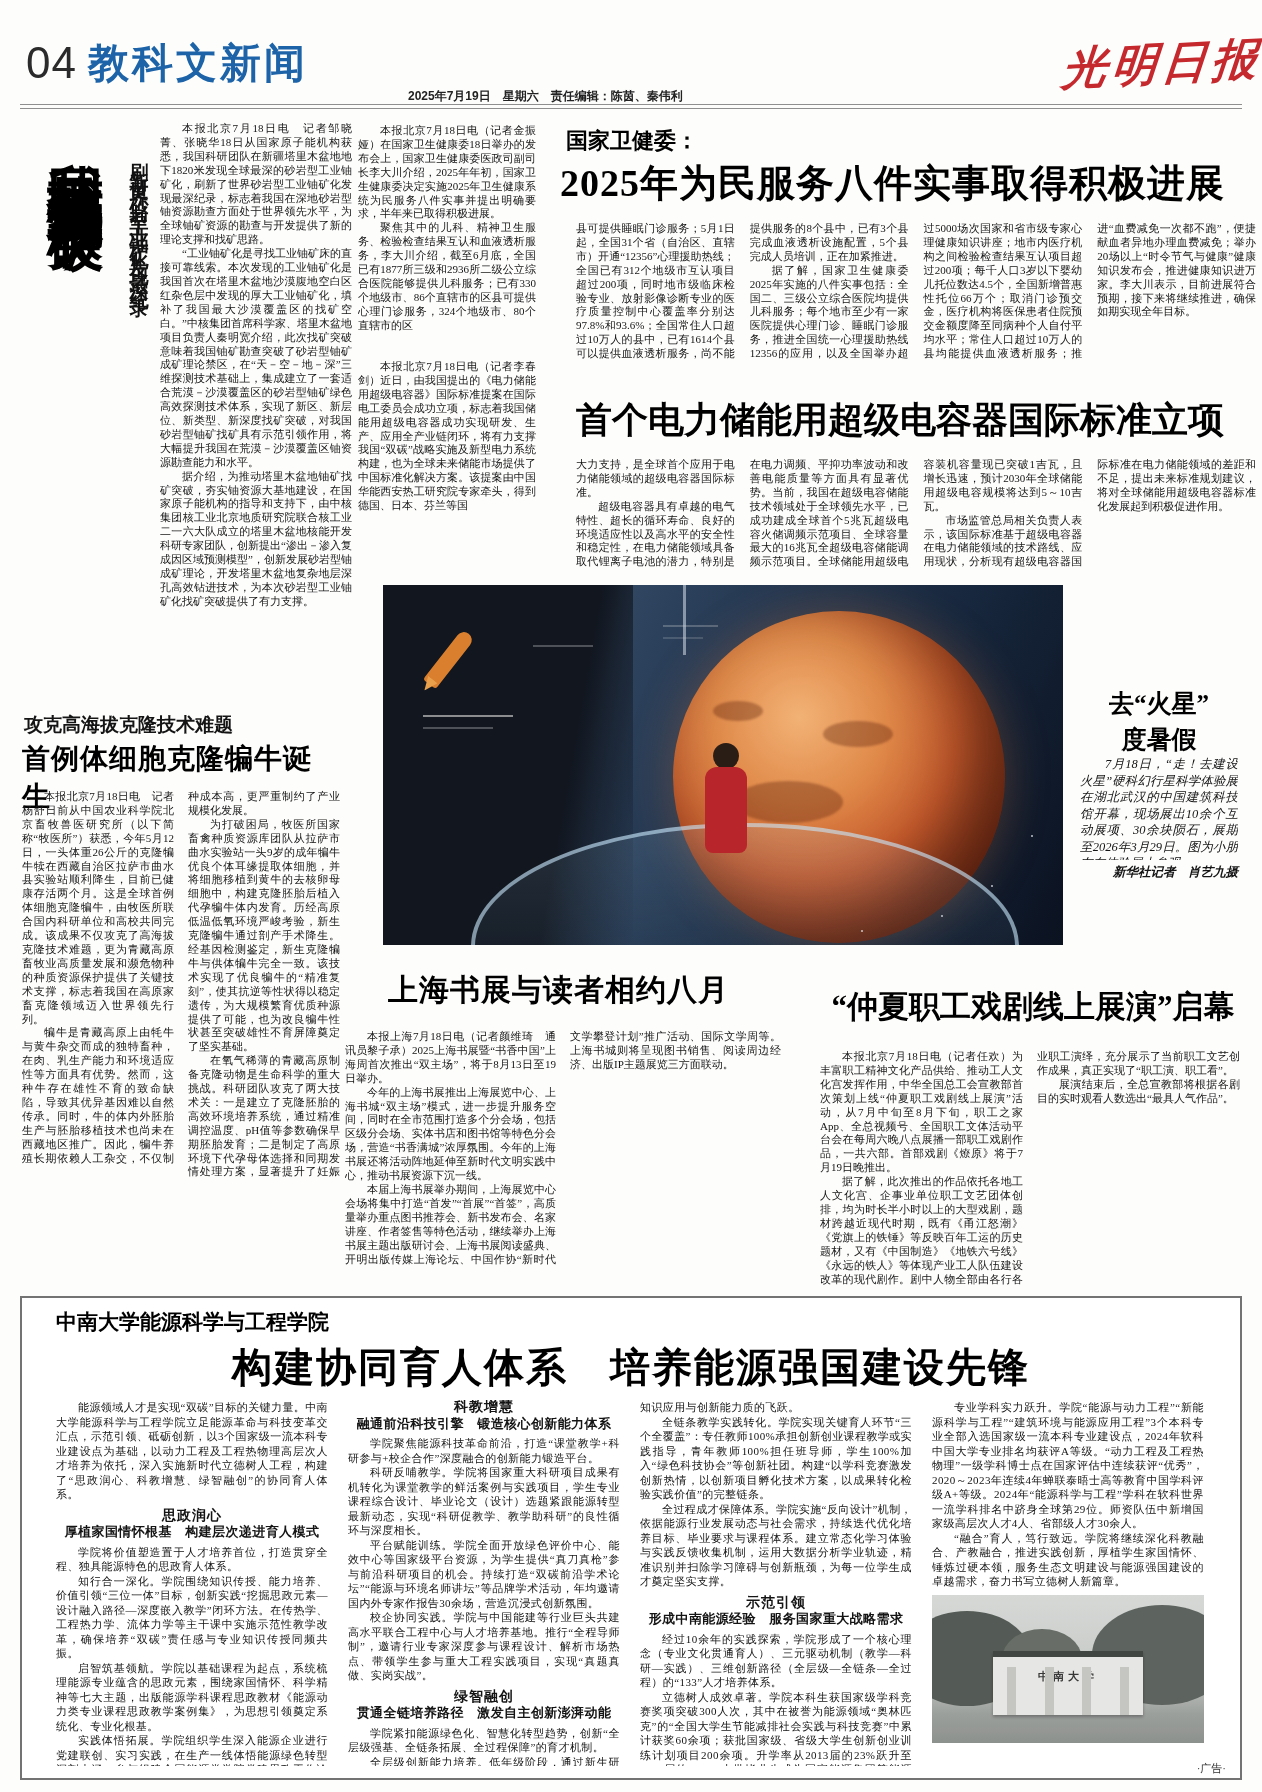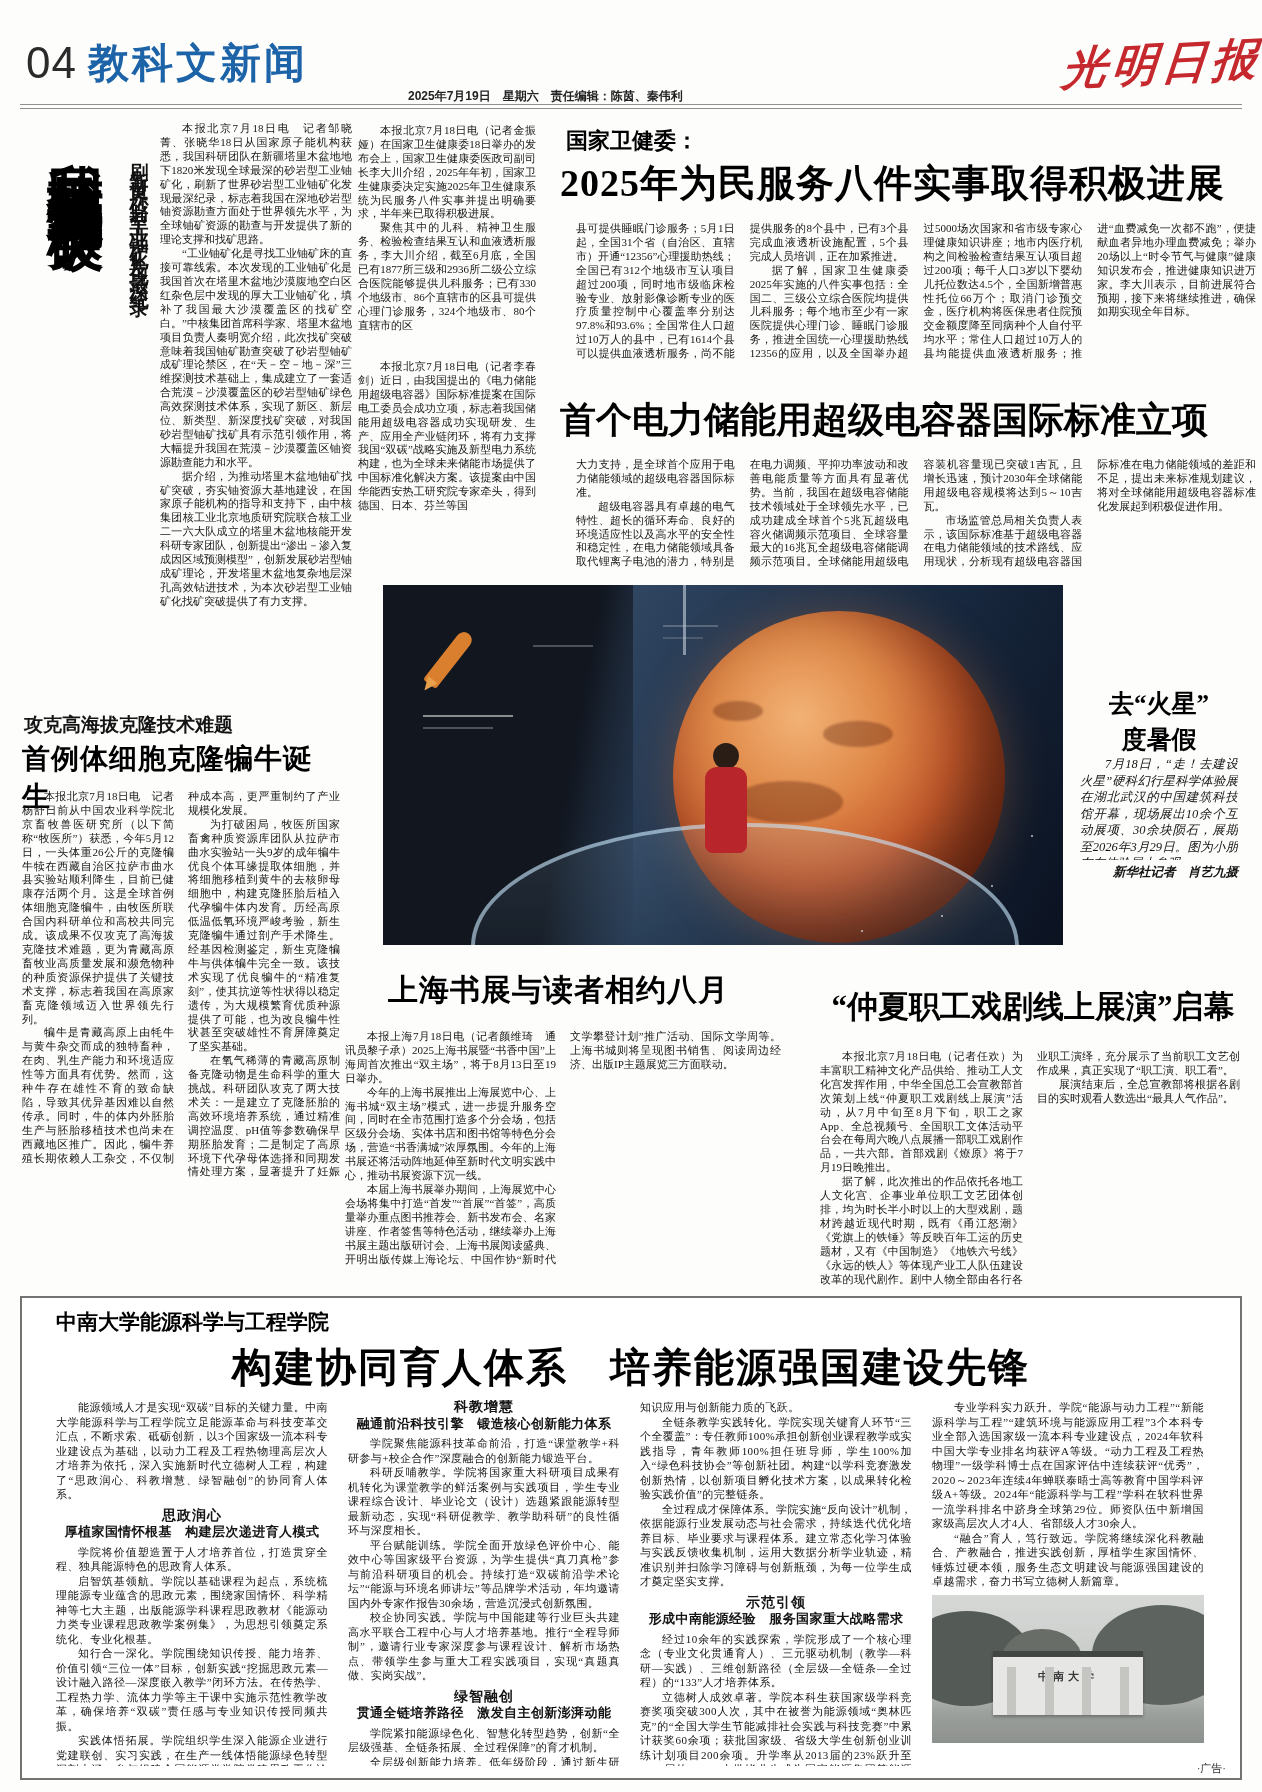--- a/index.html
+++ b/index.html
@@ -100,21 +100,21 @@
   <div class="abs kicker" style="left:566px;top:126px;">国家卫健委：</div>
   <div class="abs h1" style="left:560px;top:158px;width:680px;font-size:38px;letter-spacing:1px;">2025年为民服务八件实事取得积极进展</div>
   <div class="abs bt cont cols4" style="left:560px;top:222px;width:680px;height:142px;">
       <p>县可提供睡眠门诊服务；5月1日起，全国31个省（自治区、直辖市）开通“12356”心理援助热线；全国已有312个地级市互认项目超过200项，同时地市级临床检验专业、放射影像诊断专业的医疗质量控制中心覆盖率分别达97.8%和93.6%；全国常住人口超过10万人的县中，已有1614个县可以提供血液透析服务，尚不能提供服务的8个县中，已有3个县完成血液透析设施配置，5个县完成人员培训，正在加紧推进。</p>
       <p>据了解，国家卫生健康委2025年实施的八件实事包括：全国二、三级公立综合医院均提供儿科服务；每个地市至少有一家医院提供心理门诊、睡眠门诊服务，推进全国统一心理援助热线12356的应用，以及全国举办超过5000场次国家和省市级专家心理健康知识讲座；地市内医疗机构之间检验检查结果互认项目超过200项；每千人口3岁以下婴幼儿托位数达4.5个，全国新增普惠性托位66万个；取消门诊预交金，医疗机构将医保患者住院预交金额度降至同病种个人自付平均水平；常住人口超过10万人的县均能提供血液透析服务；推进“血费减免一次都不跑”，便捷献血者异地办理血费减免；举办20场以上“时令节气与健康”健康知识发布会，推进健康知识进万家。李大川表示，目前进展符合预期，接下来将继续推进，确保如期实现全年目标。</p>
     </div>
 
   <div class="abs bt" style="left:358px;top:360px;width:178px;height:218px;">
       <p>本报北京7月18日电（记者李春剑）近日，由我国提出的《电力储能用超级电容器》国际标准提案在国际电工委员会成功立项，标志着我国储能用超级电容器成功实现研发、生产、应用全产业链闭环，将有力支撑我国“双碳”战略实施及新型电力系统构建，也为全球未来储能市场提供了中国标准化解决方案。该提案由中国华能西安热工研究院专家牵头，得到德国、日本、芬兰等国</p>
     </div>
-  <div class="abs h1" style="left:560px;top:396px;width:680px;font-size:36px;text-align:left;">首个电力储能用超级电容器国际标准立项</div>
+  <div class="abs h1" style="left:560px;top:396px;width:680px;font-size:36px;text-align:center;">首个电力储能用超级电容器国际标准立项</div>
   <div class="abs bt cont cols4" style="left:560px;top:458px;width:680px;height:122px;">
       <p>大力支持，是全球首个应用于电力储能领域的超级电容器国际标准。</p>
       <p>超级电容器具有卓越的电气特性、超长的循环寿命、良好的环境适应性以及高水平的安全性和稳定性，在电力储能领域具备取代锂离子电池的潜力，特别是在电力调频、平抑功率波动和改善电能质量等方面具有显著优势。当前，我国在超级电容储能技术领域处于全球领先水平，已成功建成全球首个5兆瓦超级电容火储调频示范项目、全球容量最大的16兆瓦全超级电容储能调频示范项目。全球储能用超级电容装机容量现已突破1吉瓦，且增长迅速，预计2030年全球储能用超级电容规模将达到5～10吉瓦。</p>
       <p>市场监管总局相关负责人表示，该国际标准基于超级电容器在电力储能领域的技术路线、应用现状，分析现有超级电容器国际标准在电力储能领域的差距和不足，提出未来标准规划建议，将对全球储能用超级电容器标准化发展起到积极促进作用。</p>
     </div>
 
   <div class="abs marsphoto" style="left:383px;top:585px;width:680px;height:360px;">
     <div class="mars-wall"></div>
     <div class="mars-rocket"></div>
     <div class="wline" style="left:40px;top:130px;width:90px;"></div>
@@ -169,27 +169,27 @@
       <p>展演结束后，全总宣教部将根据各剧目的实时观看人数选出“最具人气作品”。</p>
     </div>
 
   <div class="abs adbox" style="left:20px;top:1296px;width:1218px;height:480px;">
     <div class="abs adschool" style="left:34px;top:10px;">中南大学能源科学与工程学院</div>
     <div class="abs adhead" style="left:0;top:42px;width:100%;">构建协同育人体系　培养能源强国建设先锋</div>
 
     <div class="abs adcols" style="left:34px;top:102px;">
 
       <div class="adcol adbt">
-        <p>能源领域人才是实现“双碳”目标的关键力量。中南大学能源科学与工程学院立足能源革命与科技变革交汇点，不断求索、砥砺创新，以3个国家级一流本科专业建设点为基础，以动力工程及工程热物理高层次人才培养为依托，深入实施新时代立德树人工程，构建了“思政润心、科教增慧、绿智融创”的协同育人体系。</p>
+        <p>能源领域人才是实现“双碳”目标的关键力量。中南大学能源科学与工程学院立足能源革命与科技变革交汇点，示范引领、砥砺创新，以3个国家级一流本科专业建设点为基础，以动力工程及工程热物理高层次人才培养为依托，深入实施新时代立德树人工程，构建了“思政润心、科教增慧、绿智融创”的协同育人体系。</p>
         <div class="sec-t">思政润心</div>
         <div class="sec-s">厚植家国情怀根基　构建层次递进育人模式</div>
         <div>
             <p>学院将价值塑造置于人才培养首位，打造贯穿全程、独具能源特色的思政育人体系。</p>
+            <p>知行合一深化。学院围绕知识传授、能力培养、价值引领“三位一体”目标，创新实践“挖掘思政元素—设计融入路径—深度嵌入教学”闭环方法。在传热学、工程热力学、流体力学等主干课中实施示范性教学改革，确保培养“双碳”责任感与专业知识传授同频共振。</p>
             <p>启智筑基领航。学院以基础课程为起点，系统梳理能源专业蕴含的思政元素，围绕家国情怀、科学精神等七大主题，出版能源学科课程思政教材《能源动力类专业课程思政教学案例集》，为思想引领奠定系统化、专业化根基。</p>
-            <p>知行合一深化。学院围绕知识传授、能力培养、价值引领“三位一体”目标，创新实践“挖掘思政元素—设计融入路径—深度嵌入教学”闭环方法。在传热学、工程热力学、流体力学等主干课中实施示范性教学改革，确保培养“双碳”责任感与专业知识传授同频共振。</p>
             <p>实践体悟拓展。学院组织学生深入能源企业进行党建联创、实习实践，在生产一线体悟能源绿色转型深刻内涵；参与组建全国能源类学院党建思政工作论坛，搭建校内外多方协同、立体联动的育人共同体，将思政教育从校内延伸至产业前沿与社会大课堂。</p>
           </div>
       </div>
 
       <div class="adcol adbt">
         <div class="sec-t" style="margin-top:0;">科教增慧</div>
         <div class="sec-s">融通前沿科技引擎　锻造核心创新能力体系</div>
         <div>
             <p>学院聚焦能源科技革命前沿，打造“课堂教学+科研参与+校企合作”深度融合的创新能力锻造平台。</p>
             <p>科研反哺教学。学院将国家重大科研项目成果有机转化为课堂教学的鲜活案例与实践项目，学生专业课程综合设计、毕业论文（设计）选题紧跟能源转型最新动态，实现“科研促教学、教学助科研”的良性循环与深度相长。</p>

